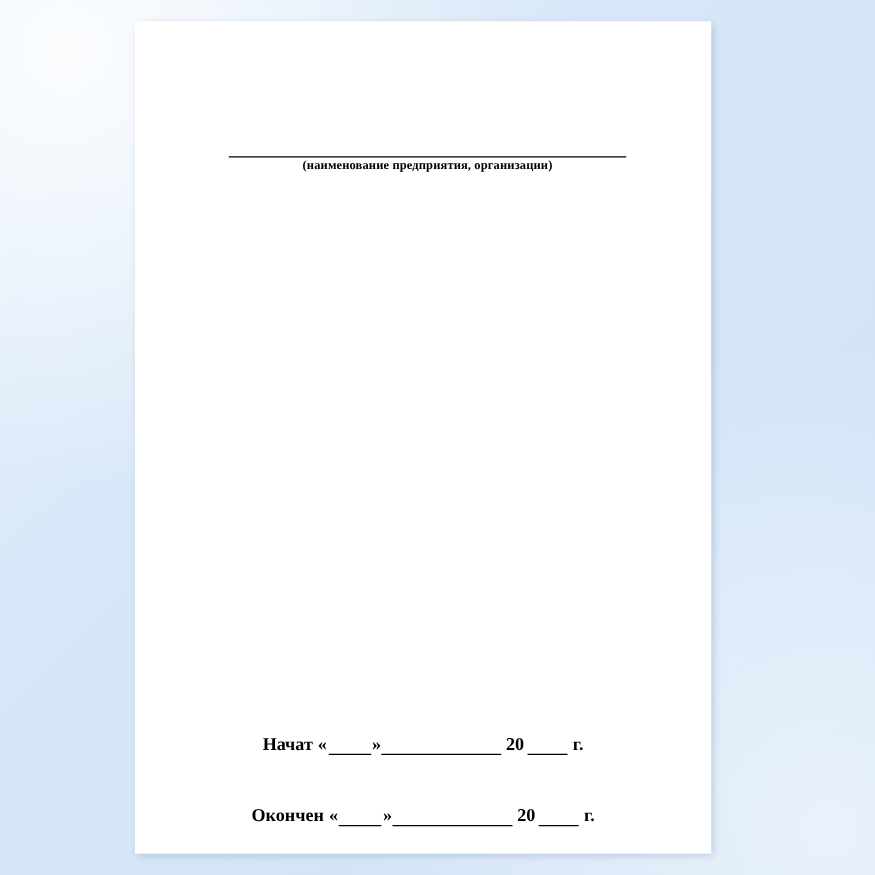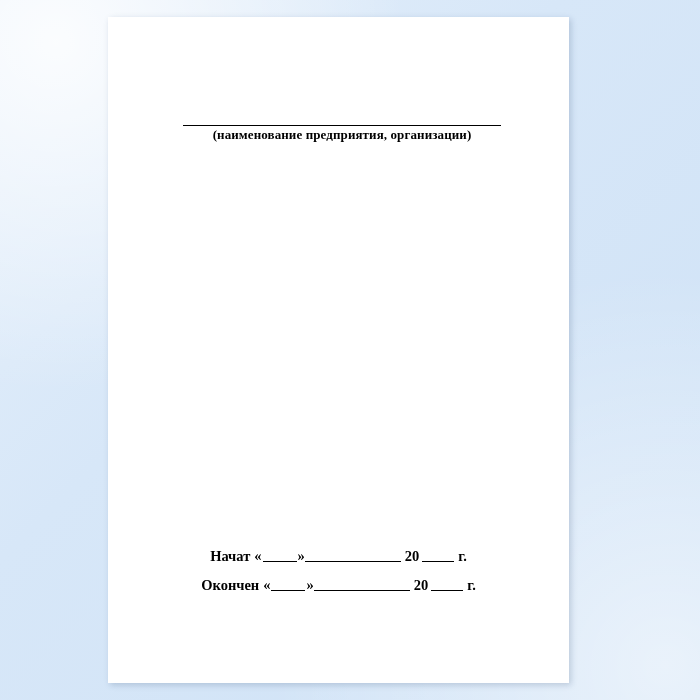--- a/index.html
+++ b/index.html
@@ -45,21 +45,21 @@
     left: 75px;
     top: 94px;
     width: 318px;
     text-align: center;
   }
   .org-line {
     border-bottom: 1px solid #000;
     height: 14px;
   }
   .org-caption {
-    font-size: 13px;
+    font-size: 10px;
     font-weight: bold;
     letter-spacing: 0.1px;
     color: #000;
     margin-top: 1px;
     white-space: nowrap;
   }
 
   .title-block {
     position: absolute;
     left: 0;
@@ -88,23 +88,24 @@
     right: 0;
     top: 531px;
     text-align: center;
     font-size: 14.5px;
     font-weight: bold;
     color: #000;
   }
   .date-row {
     display: flex;
     justify-content: center;
-    align-items: flex-start;
+    align-items: center;
     margin-bottom: 12px;
     white-space: nowrap;
+    margin-top: 40px;
   }
   .date-label {
     margin-right: 4px;
   }
   .q {
     letter-spacing: 0;
   }
   .blank-sm {
     display: inline-block;
     width: 34px;

